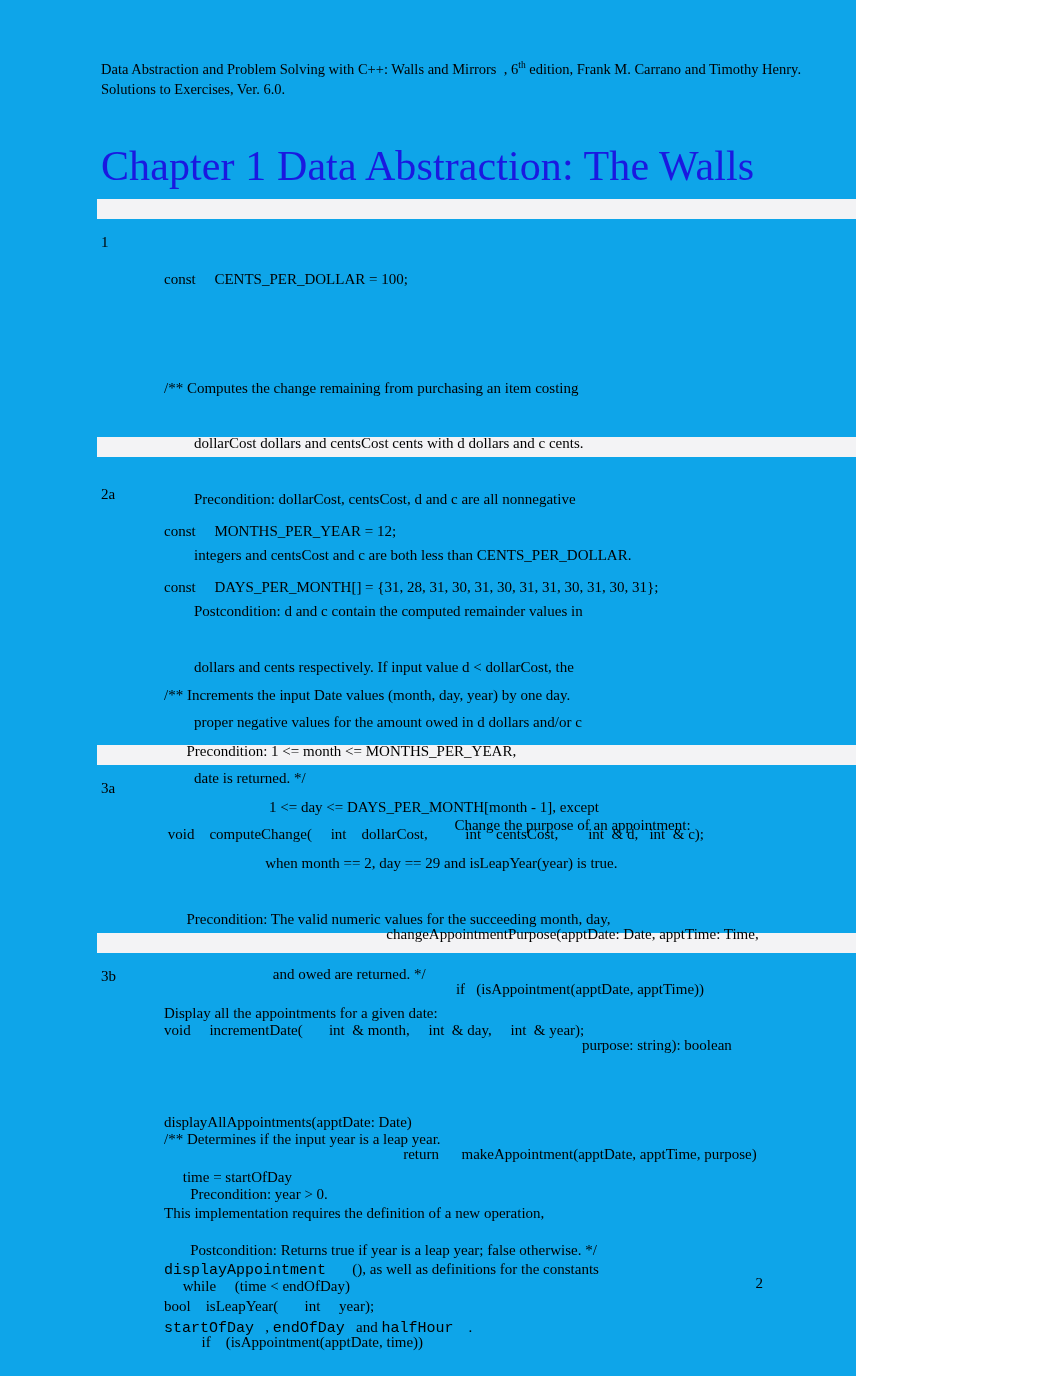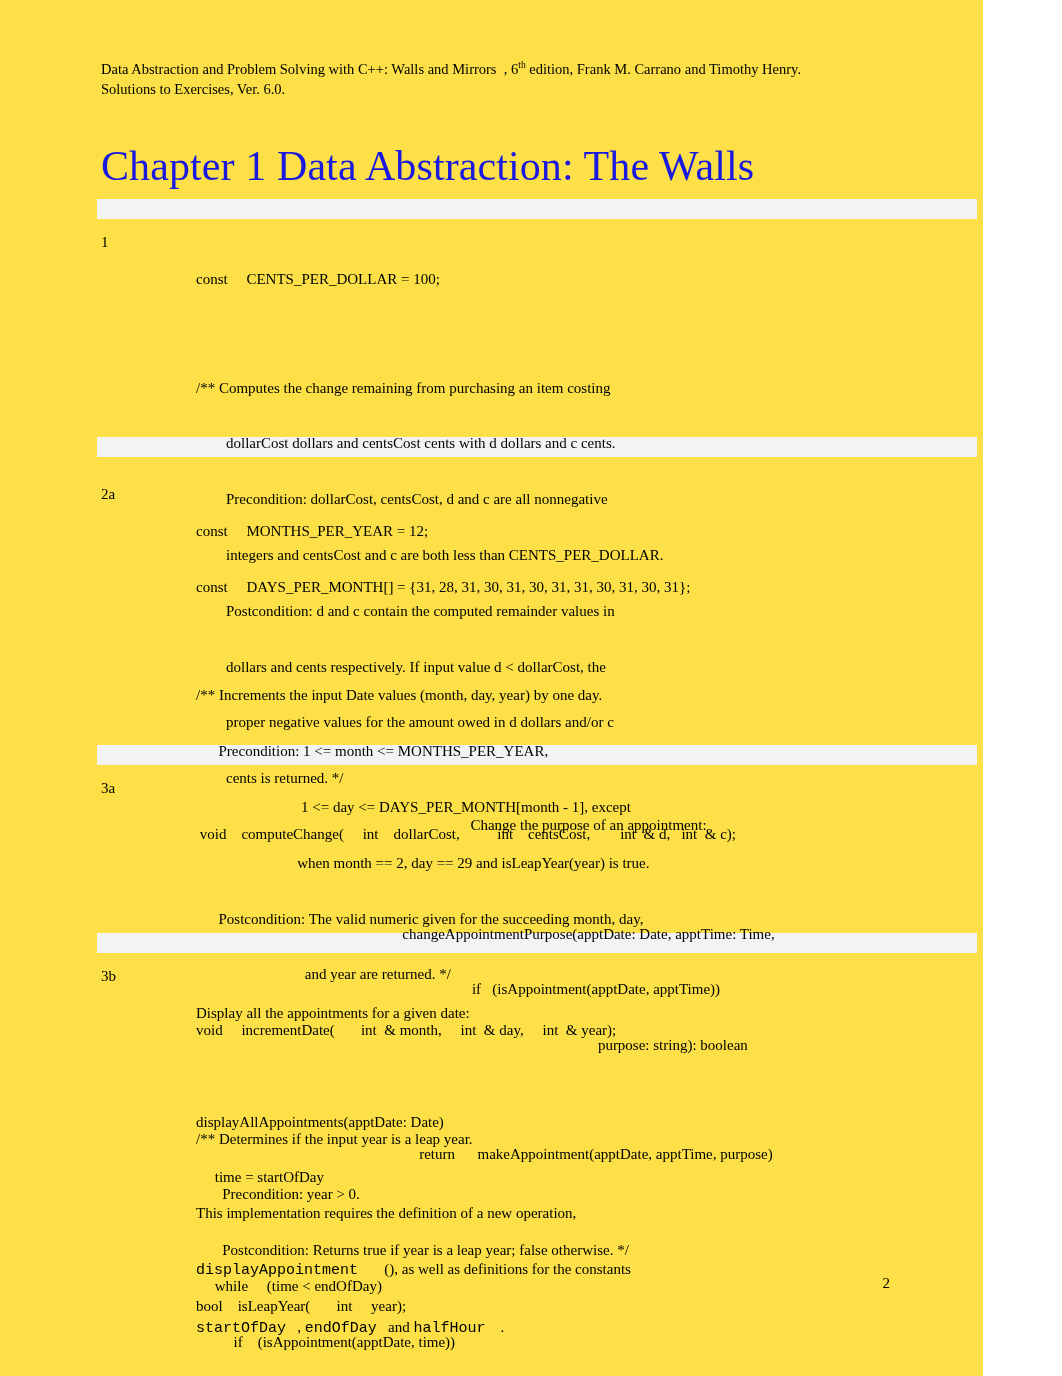--- a/index.html
+++ b/index.html
@@ -7,23 +7,23 @@
     margin: 0;
     padding: 0;
     background: #ffffff;
   }
   body {
     font-family: "Liberation Serif", "DejaVu Serif", serif;
     color: #000000;
   }
   .page {
     position: relative;
-    width: 983px;
+    width: 856px;
     height: 1376px;
-    background: #fde047;
+    background: #0ea5e9;
     overflow: hidden;
     box-sizing: border-box;
     text-decoration: underline;
   }
 
   
   .running-head {
     position: absolute;
     left: 101px;
     top: 60px;
@@ -77,21 +77,21 @@
   }
   .num {
     position: absolute;
     left: 0px;
     top: 0px;
     font-size: 15px;
     line-height: 18.6px;
     white-space: pre;
   }
   .body-col {
-    margin-left: 95px;
+    margin-left: 63px;
     white-space: pre;
   }
   .gap { display: block; height: 15.5px; }
 
   .plain { white-space: pre; }
 
   
   .mono {
     font-family: "Liberation Mono", "DejaVu Sans Mono", monospace;
     font-size: 15px;
@@ -129,37 +129,37 @@
     <div class="body-col">
       <span class="row">const     CENTS_PER_DOLLAR = 100;</span>
       <span class="gap"></span>
       <span class="row">/** Computes the change remaining from purchasing an item costing</span>
       <span class="row">        dollarCost dollars and centsCost cents with d dollars and c cents.</span>
       <span class="row">        Precondition: dollarCost, centsCost, d and c are all nonnegative</span>
       <span class="row">        integers and centsCost and c are both less than CENTS_PER_DOLLAR.</span>
       <span class="row">        Postcondition: d and c contain the computed remainder values in</span>
       <span class="row">        dollars and cents respectively. If input value d &lt; dollarCost, the</span>
       <span class="row">        proper negative values for the amount owed in d dollars and/or c</span>
-      <span class="row">        cents is returned. */</span>
+      <span class="row">        date is returned. */</span>
       <span class="row"> void    computeChange(     int    dollarCost,          int    centsCost,        int  &amp; d,   int  &amp; c);</span>
     </div>
   </div>
 
   <div class="block" style="top:485px;">
     <span class="num">2a</span>
     <div class="body-col">
       <span class="row">const     MONTHS_PER_YEAR = 12;</span>
       <span class="row">const     DAYS_PER_MONTH[] = {31, 28, 31, 30, 31, 30, 31, 31, 30, 31, 30, 31};</span>
       <span class="gap"></span>
       <span class="row">/** Increments the input Date values (month, day, year) by one day.</span>
       <span class="row">      Precondition: 1 &lt;= month &lt;= MONTHS_PER_YEAR,</span>
       <span class="row">                            1 &lt;= day &lt;= DAYS_PER_MONTH[month - 1], except</span>
       <span class="row">                           when month == 2, day == 29 and isLeapYear(year) is true.</span>
-      <span class="row">      Postcondition: The valid numeric given for the succeeding month, day,</span>
-      <span class="row">                             and year are returned. */</span>
+      <span class="row">      Precondition: The valid numeric values for the succeeding month, day,</span>
+      <span class="row">                             and owed are returned. */</span>
       <span class="row">void     incrementDate(       int  &amp; month,     int  &amp; day,     int  &amp; year);</span>
       <span class="gap"></span>
       <span class="row">/** Determines if the input year is a leap year.</span>
       <span class="row">       Precondition: year &gt; 0.</span>
       <span class="row">       Postcondition: Returns true if year is a leap year; false otherwise. */</span>
       <span class="row">bool    isLeapYear(       int     year);</span>
     </div>
   </div>
 
   <div class="block" style="top:779px;text-align:center;">

